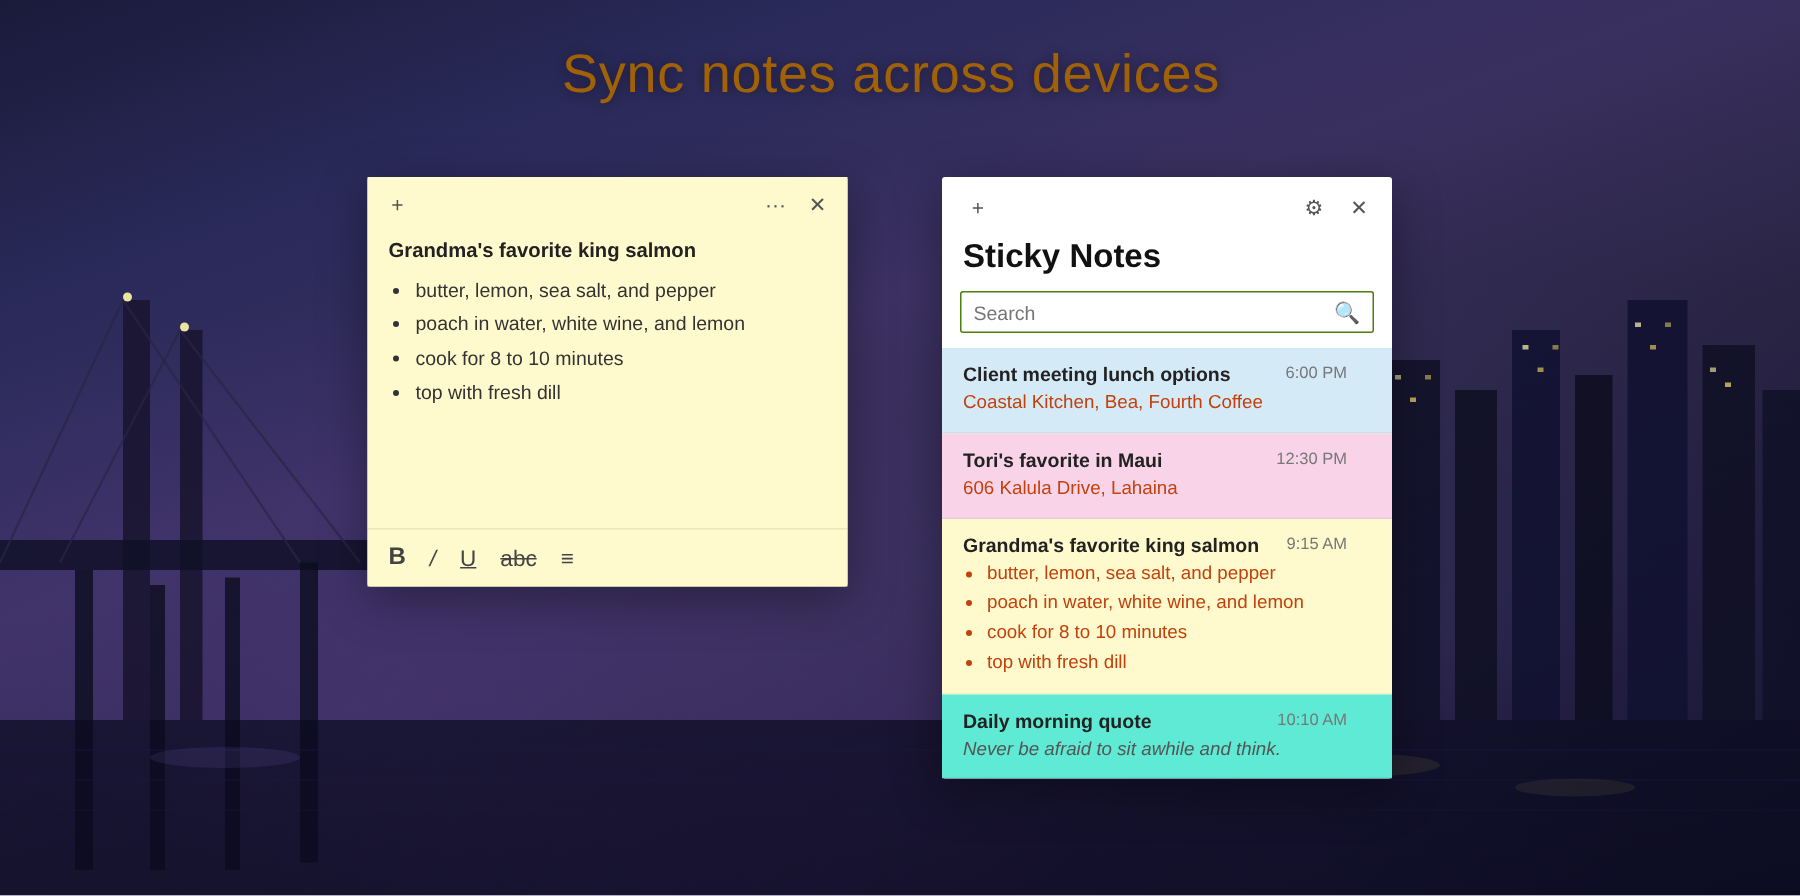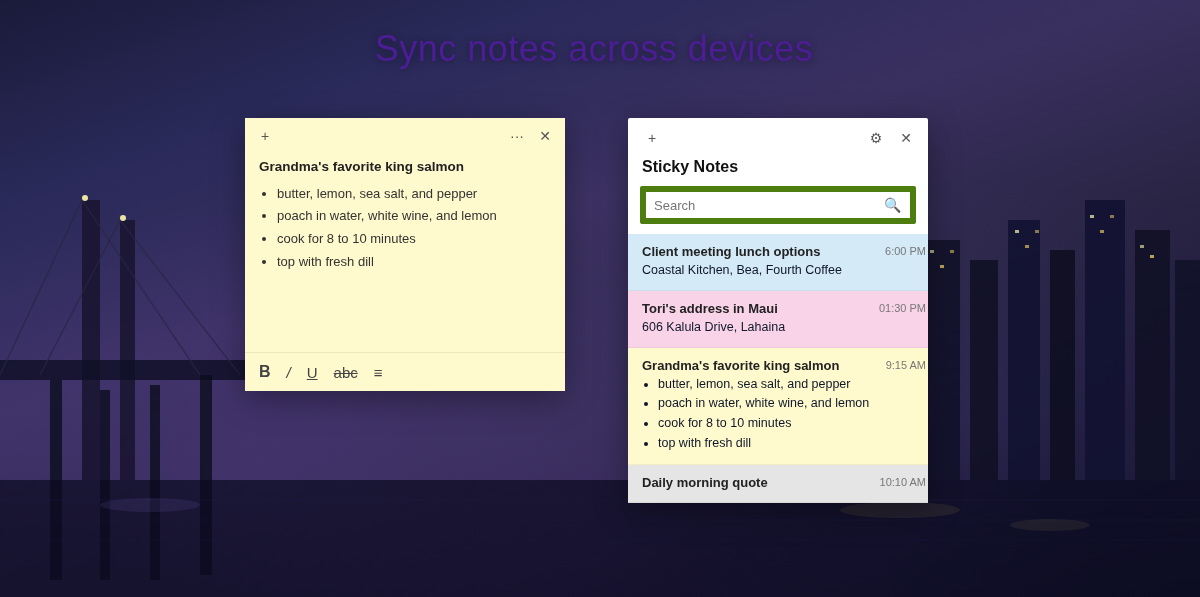--- a/index.html
+++ b/index.html
@@ -35,21 +35,21 @@
         radial-gradient(ellipse at 20% 80%, rgba(120,80,200,0.2) 0%, transparent 40%),
         radial-gradient(ellipse at 80% 70%, rgba(100,100,200,0.15) 0%, transparent 40%);
     }
 
     .page-title {
       position: absolute;
       top: 28px;
       left: 0;
       right: 12px;
       text-align: center;
-      color: #4c1d95;
+      color: #a16207;
       font-size: 36px;
       font-weight: 300;
       letter-spacing: 0.5px;
       text-shadow: 0 1px 8px rgba(0,0,0,0.4);
     }
 
     
     .note-window {
       position: absolute;
       top: 118px;
@@ -148,30 +148,30 @@
 
     .panel-titlebar-right {
       display: flex;
       align-items: center;
       gap: 10px;
       color: #555;
     }
 
     .panel-title {
       padding: 2px 14px 10px 14px;
-      font-size: 16px;
+      font-size: 22px;
       font-weight: 600;
       color: #111;
     }
 
     .panel-search {
       margin: 0 12px 10px 12px;
       display: flex;
       align-items: center;
-      border: 6px solid #4d7c0f;
+      border: 1px solid #4d7c0f;
       border-radius: 2px;
       padding: 5px 8px;
       background: #fff;
     }
 
     .panel-search input {
       border: none;
       outline: none;
       flex: 1;
       font-size: 13px;
@@ -183,21 +183,21 @@
       color: #888;
       font-size: 14px;
     }
 
     .notes-list {
       overflow-y: auto;
       max-height: 400px;
     }
 
     .note-card {
-      padding: 10px 2px 10px 14px;
+      padding: 10px 30px 10px 14px;
       border-bottom: 1px solid rgba(0,0,0,0.05);
       cursor: pointer;
     }
 
     .note-card-header {
       display: flex;
       justify-content: space-between;
       align-items: flex-start;
       margin-bottom: 2px;
     }
@@ -212,42 +212,42 @@
 
     .note-card-time {
       font-size: 11px;
       color: #777;
       white-space: nowrap;
       margin-top: 1px;
     }
 
     .note-card-body {
       font-size: 12.5px;
-      color: #0f172a;
+      color: #c2410c;
       line-height: 1.5;
     }
 
     .note-card-body ul {
       list-style: disc;
       padding-left: 16px;
     }
 
     .note-card-body ul li {
       margin-bottom: 1px;
     }
 
     .note-card-body.italic-text {
       font-style: italic;
       color: #555;
     }
 
     .note-card.blue { background: #d4eaf7; }
     .note-card.pink { background: #f9d4e8; }
     .note-card.yellow { background: #fffacd; }
-    .note-card.green { background: #e5e5e5; }
+    .note-card.green { background: #5eead4; }
 
     
     .cables {
       position: absolute;
       top: 0; left: 0; right: 0; bottom: 0;
       pointer-events: none;
     }
 
     .icon-btn {
       cursor: pointer;
@@ -375,22 +375,22 @@
     <div class="note-card blue">
       <div class="note-card-header">
         <span class="note-card-title">Client meeting lunch options</span>
         <span class="note-card-time">6:00 PM</span>
       </div>
       <div class="note-card-body">Coastal Kitchen, Bea, Fourth Coffee</div>
     </div>
 
     <div class="note-card pink">
       <div class="note-card-header">
-        <span class="note-card-title">Tori's address in Maui</span>
-        <span class="note-card-time">01:30 PM</span>
+        <span class="note-card-title">Tori's favorite in Maui</span>
+        <span class="note-card-time">12:30 PM</span>
       </div>
       <div class="note-card-body">606 Kalula Drive, Lahaina</div>
     </div>
 
     <div class="note-card yellow">
       <div class="note-card-header">
         <span class="note-card-title">Grandma's favorite king salmon</span>
         <span class="note-card-time">9:15 AM</span>
       </div>
       <div class="note-card-body">
@@ -401,16 +401,17 @@
           <li>top with fresh dill</li>
         </ul>
       </div>
     </div>
 
     <div class="note-card green">
       <div class="note-card-header">
         <span class="note-card-title">Daily morning quote</span>
         <span class="note-card-time">10:10 AM</span>
       </div>
+      <div class="note-card-body italic-text">Never be afraid to sit awhile and think.</div>
     </div>
 
   </div>
 </div>
 
 </body></html>

